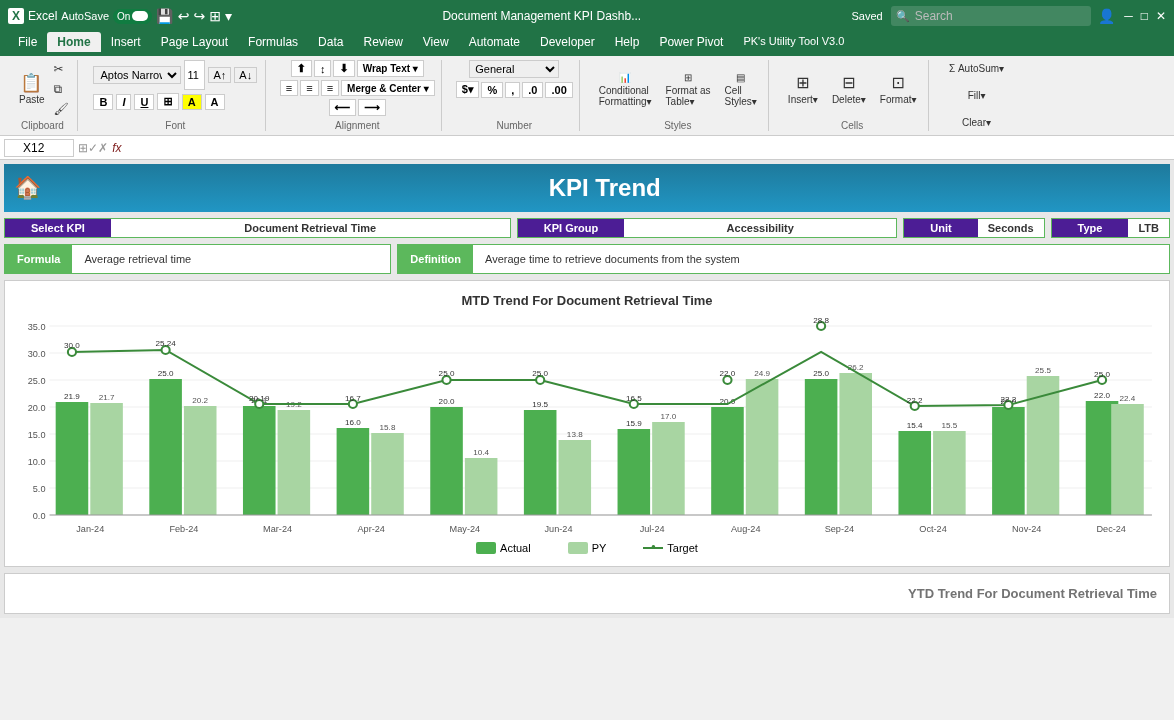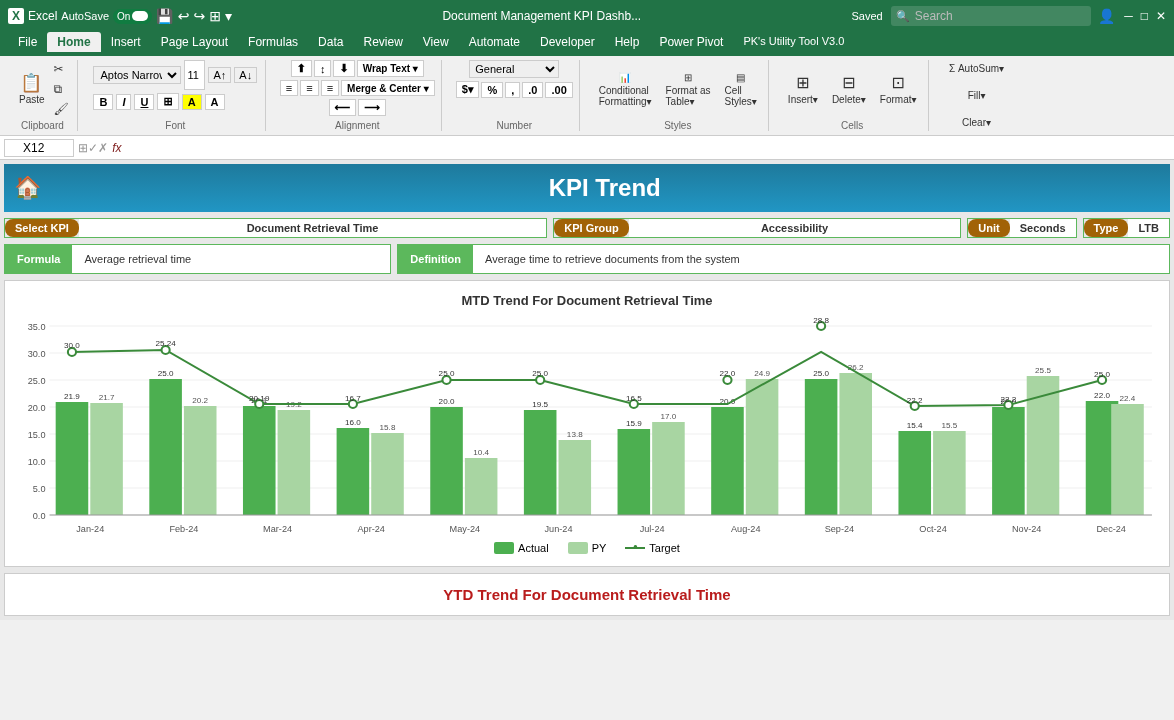--- a/index.html
+++ b/index.html
@@ -144,27 +144,26 @@
       display: flex;
       gap: 6px;
       margin-bottom: 6px;
     }
     .kpi-field {
       display: flex;
       align-items: center;
       border: 1.5px solid #5cb85c;
     }
     .kpi-label {
-      background: #a16207;
+      background: #4c1d95;
       color: white;
-      padding: 3px 10px;
+      padding: 3px 26px;
       font-size: 11px;
       font-weight: bold;
       white-space: nowrap;
-      border-radius: 8px;
     }
     .kpi-value {
       background: white;
       padding: 3px 10px;
       font-size: 11px;
       font-weight: bold;
       color: #333;
       flex: 1;
       text-align: center;
     }
@@ -213,21 +212,21 @@
     .chart-area {
       position: relative;
       height: 220px;
       margin-top: 4px;
     }
     .chart-svg { width: 100%; height: 100%; }
 
     .legend {
       display: flex;
       justify-content: center;
-      gap: 19px;
+      gap: 37px;
       margin-top: 6px;
       font-size: 11px;
     }
     .legend-item { display: flex; align-items: center; gap: 4px; }
     .legend-color { width: 20px; height: 12px; border-radius: 2px; }
     .legend-line { width: 20px; height: 2px; background: #3a8a3a; position: relative; }
     .legend-line::after {
       content: '●';
       position: absolute;
       top: -5px;
@@ -237,24 +236,24 @@
       font-size: 8px;
     }
 
     
     .ytd-container {
       background: white;
       border: 1px solid #ccc;
       padding: 12px;
     }
     .ytd-title {
-      text-align: center;
-      font-size: 15px;
+      text-align: right;
+      font-size: 13px;
       font-weight: bold;
-      color: #b91c1c;
+      color: #737373;
     }
 
     
     .font-section {
       display: flex;
       flex-direction: column;
       gap: 3px;
     }
     .font-row { display: flex; align-items: center; gap: 3px; }
     .font-select {

